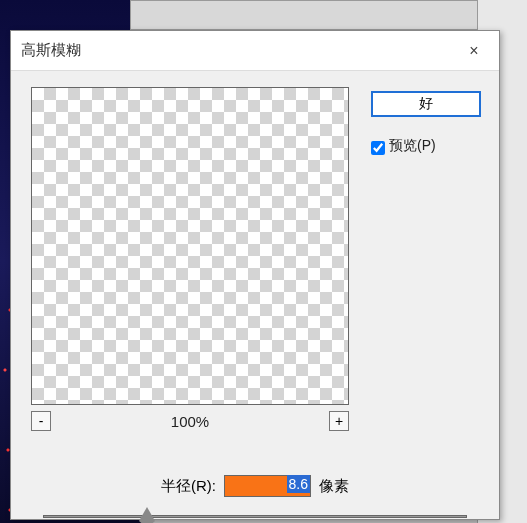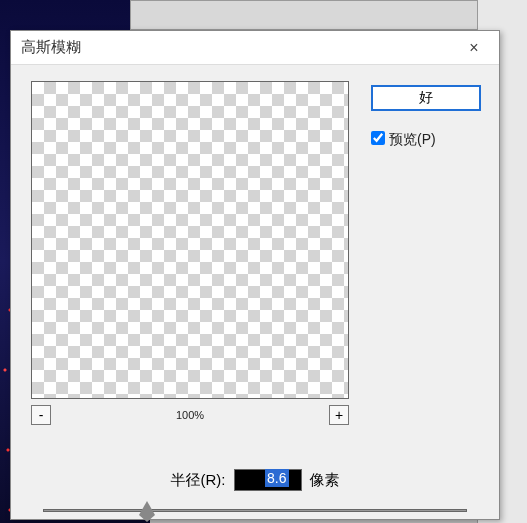--- a/index.html
+++ b/index.html
@@ -5,42 +5,42 @@
     * { box-sizing: border-box; margin: 0; padding: 0; font-family: "Microsoft YaHei", sans-serif; }
     body { width: 527px; height: 523px; background: #c0c0c0; position: relative; overflow: hidden; }
     
     .bg-left { position: absolute; left: 0; top: 0; width: 150px; height: 523px; background: linear-gradient(180deg, #0a0a3a 0%, #1a1a5a 50%, #0a0a2a 100%); }
     .bg-left::after { content: ""; position: absolute; left: 0; top: 280px; width: 30px; height: 240px; background: radial-gradient(circle at 10px 30px, #ff3333 1px, transparent 2px), radial-gradient(circle at 25px 60px, #ff6666 1px, transparent 2px), radial-gradient(circle at 5px 90px, #ff4444 1px, transparent 2px), radial-gradient(circle at 20px 130px, #ff5555 1px, transparent 2px), radial-gradient(circle at 8px 170px, #ff3333 1px, transparent 2px); background-size: 30px 200px; }
     
     .bg-top { position: absolute; left: 130px; top: 0; width: 400px; height: 30px; background: #d8d8d8; border: 1px solid #999; }
     .bg-right { position: absolute; right: 0; top: 0; width: 50px; height: 523px; background: #e8e8e8; border-left: 1px solid #999; }
     
     .dialog { position: absolute; left: 10px; top: 30px; width: 490px; height: 490px; background: #f0f0f0; border: 1px solid #888; box-shadow: 2px 2px 6px rgba(0,0,0,0.3); }
-    .titlebar { display: flex; align-items: center; justify-content: space-between; height: 34px; padding: 8px 10px; border-bottom: 1px solid #ddd; background: #fff; }
+    .titlebar { display: flex; align-items: center; justify-content: space-between; height: 40px; padding: 8px 10px; border-bottom: 1px solid #ddd; background: #fff; }
     .title { font-size: 15px; color: #333; }
     .close-btn { width: 30px; height: 24px; display: flex; align-items: center; justify-content: center; cursor: pointer; font-size: 16px; color: #444; }
     
     .content { display: flex; padding: 16px 20px; gap: 20px; }
     .left-col { flex: 0 0 320px; }
     .right-col { flex: 1; display: flex; flex-direction: column; gap: 12px; padding-top: 4px; }
     
     .preview-box { width: 318px; height: 318px; border: 1px solid #666; background-color: #fff; background-image: linear-gradient(45deg, #d4d4d4 25%, transparent 25%), linear-gradient(-45deg, #d4d4d4 25%, transparent 25%), linear-gradient(45deg, transparent 75%, #d4d4d4 75%), linear-gradient(-45deg, transparent 75%, #d4d4d4 75%); background-size: 24px 24px; background-position: 0 0, 0 12px, 12px -12px, -12px 0px; position: relative; }
     
     .zoom-row { display: flex; align-items: center; justify-content: space-between; margin-top: 6px; width: 318px; }
     .zoom-btn { width: 20px; height: 20px; border: 1px solid #777; background: #f8f8f8; display: flex; align-items: center; justify-content: center; font-size: 14px; cursor: pointer; font-family: monospace; }
-    .zoom-label { font-size: 11px; color: #222; }
+    .zoom-label { font-size: 15px; color: #222; }
     
     .btn { width: 110px; height: 26px; border: 1px solid #666; background: #f5f5f5; font-size: 14px; cursor: pointer; }
     .btn.primary { border: 2px solid #1f6fd6; background: #fff; }
     
-    .check-row { display: flex; align-items: flex-start; gap: 4px; margin-top: 8px; font-size: 14px; color: #222; }
+    .check-row { display: flex; align-items: flex-end; gap: 4px; margin-top: 8px; font-size: 14px; color: #222; }
     .check-row input { width: 14px; height: 14px; }
     
     .radius-row { display: flex; align-items: center; justify-content: center; gap: 8px; margin-top: 28px; font-size: 15px; text-align: right; }
-    .radius-input { width: 68px; height: 22px; border: 1px solid #666; padding: 0 12px; font-size: 14px; background: #000000; }
+    .radius-input { width: 87px; height: 22px; border: 1px solid #666; padding: 0 0; font-size: 14px; background: #f97316; }
     .radius-input .sel { background: #2b6bd3; color: #fff; padding: 1px 2px; }
     
     .slider-wrap { margin: 10px 32px 0 32px; position: relative; height: 24px; }
     .slider-track { position: absolute; top: 8px; left: 0; right: 0; height: 3px; background: #999; border: 1px solid #666; }
     .slider-thumb { position: absolute; top: 0; left: 96px; width: 0; height: 0; border-left: 8px solid transparent; border-right: 8px solid transparent; border-bottom: 14px solid #888; cursor: pointer; }
     .slider-thumb::after { content: ""; position: absolute; left: -8px; top: 14px; width: 0; height: 0; border-left: 8px solid transparent; border-right: 8px solid transparent; border-top: 7px solid #888; }
   </style>
 </head>
 <body>
 

